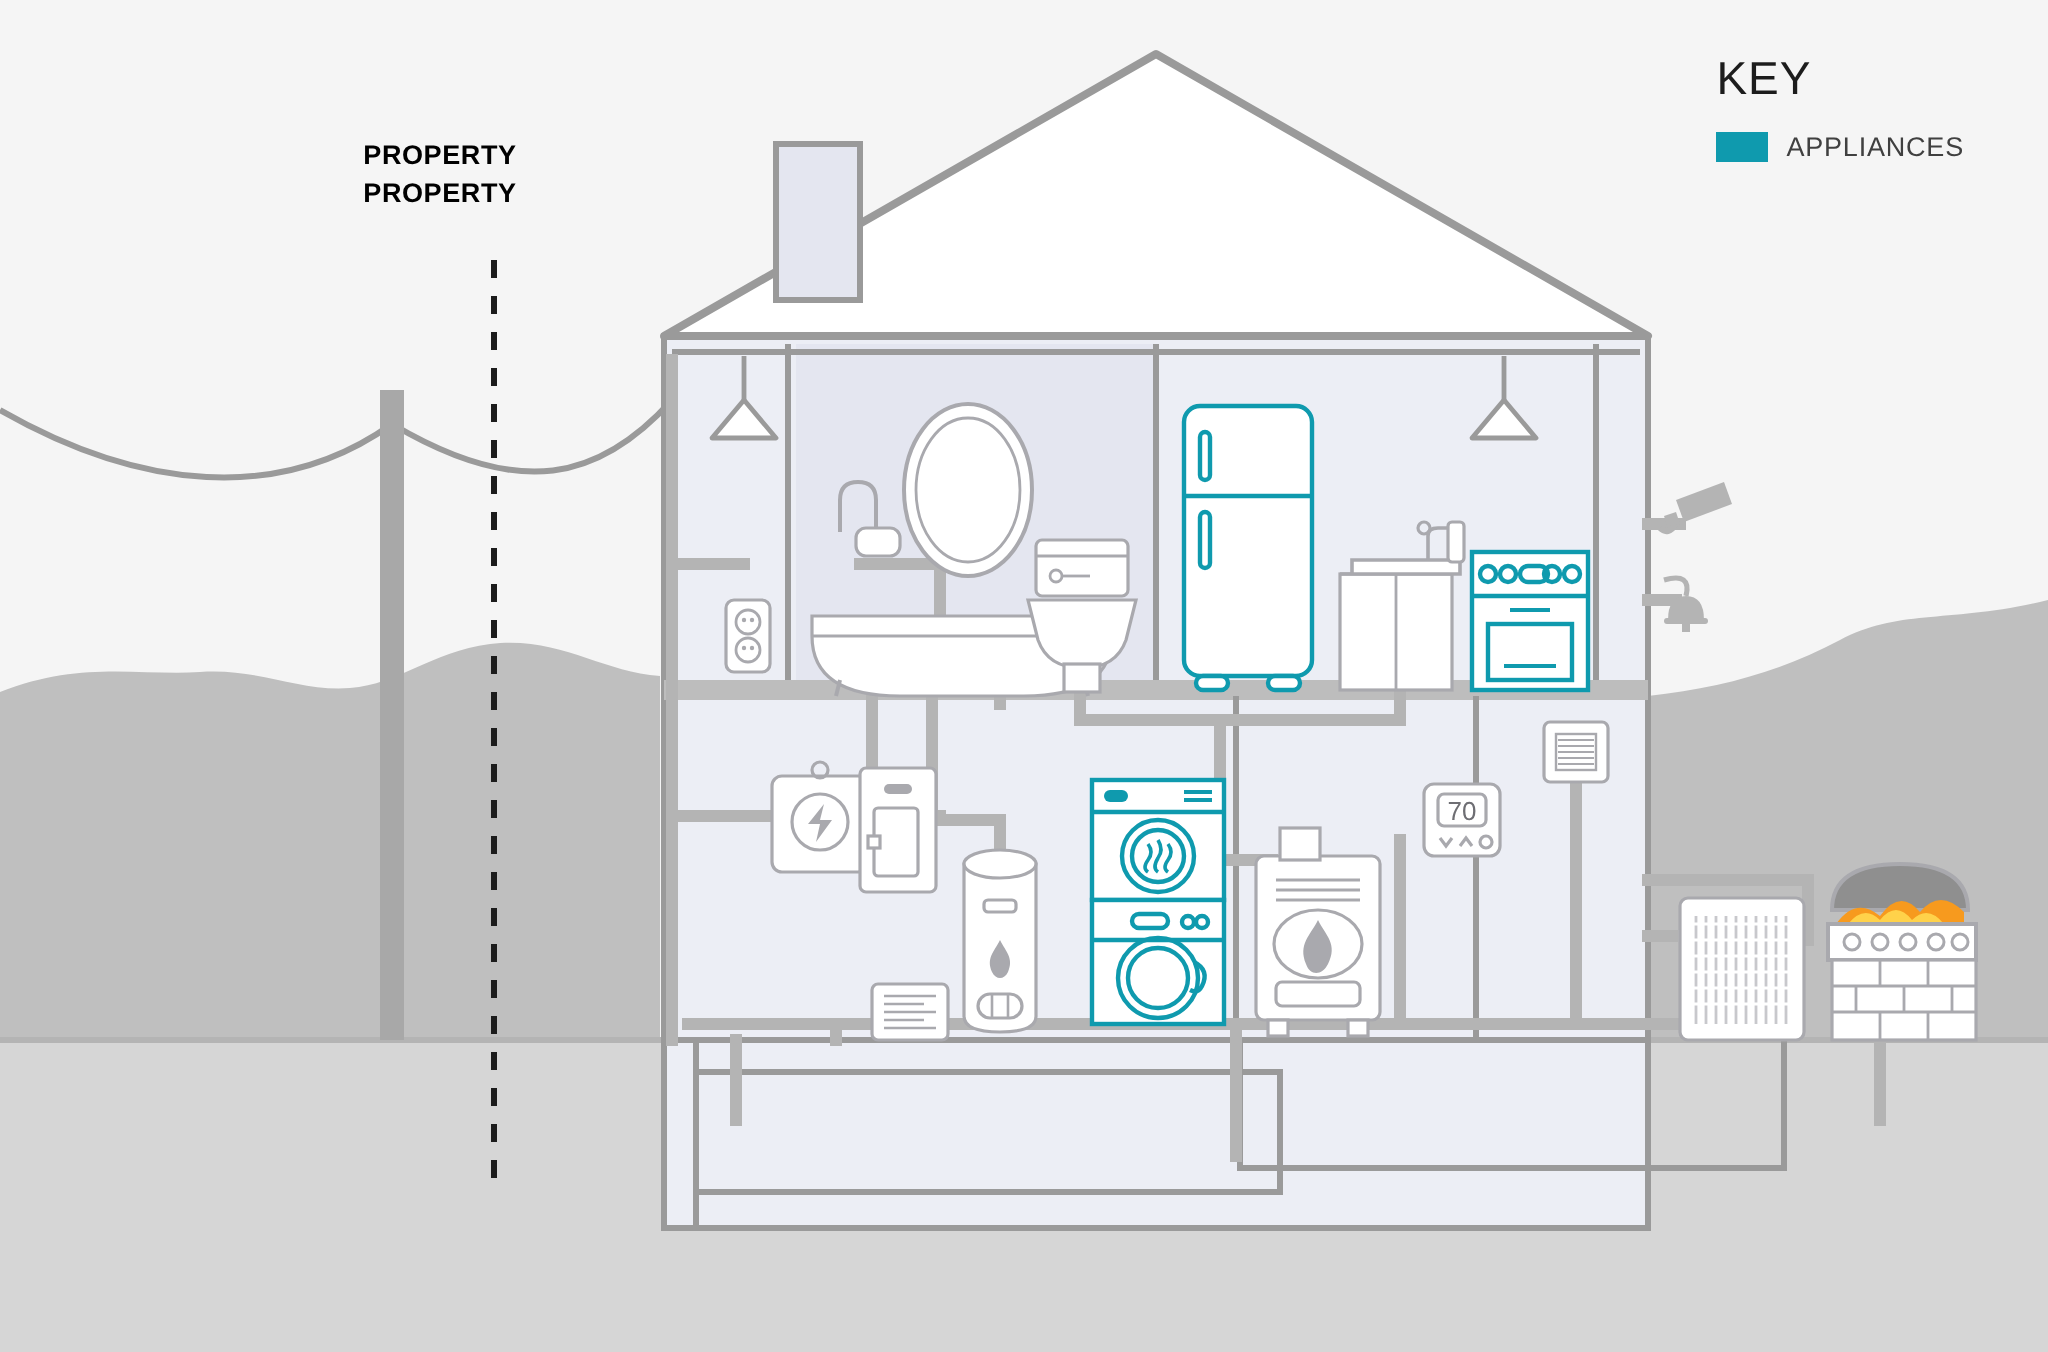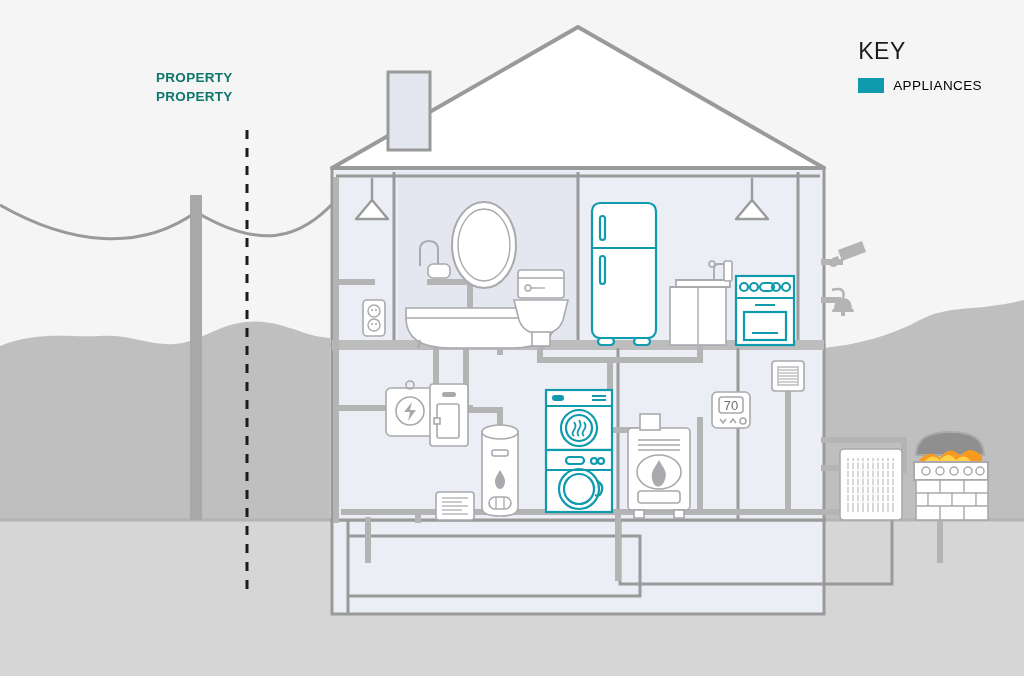--- a/index.html
+++ b/index.html
@@ -1,25 +1,25 @@
 <!DOCTYPE html>
 <html><head>
 <meta charset="utf-8">
 <style>
   html,body{margin:0;padding:0;background:#f4f4f4;}
   body{font-family:"Liberation Sans","DejaVu Sans",sans-serif;}
   #stage{position:relative;width:1024px;height:676px;overflow:hidden;background:#f5f5f5;}
   svg.layer{position:absolute;left:0;top:0;width:1024px;height:676px;}
   .key-wrap{position:absolute;right:42px;top:26px;text-align:left;}
-  .key-title{font-size:23px;letter-spacing:.5px;color:#1c1c1c;font-weight:400;margin:12px 0 13px 0;}
+  .key-title{font-size:23px;letter-spacing:.5px;color:#1c1c1c;font-weight:400;margin:0 0 13px 0;}
   .key-row{display:flex;align-items:center;gap:9px;}
   .key-sw{width:26px;height:15px;background:#0f9aae;display:block;}
-  .key-lb{font-size:13.5px;color:#000000;letter-spacing:.4px;}
-  .pb-label{position:absolute;left:156px;top:68px;width:104px;font-size:13.5px;
-            line-height:19px;color:#0f766e;letter-spacing:.3px;font-weight:700;}
+  .key-lb{font-size:13.5px;color:#404040;letter-spacing:.4px;}
+  .pb-label{position:absolute;left:168px;top:68px;width:104px;text-align:center;font-size:13.5px;
+            line-height:19px;color:#000000;letter-spacing:.3px;font-weight:700;}
 </style>
 </head>
 <body>
 
 <div id="stage">
 
   <svg class="layer" viewBox="0 0 1024 676">
     <defs>
       <style>
         .st{stroke:#9a9a9a;fill:none;stroke-width:3;}

